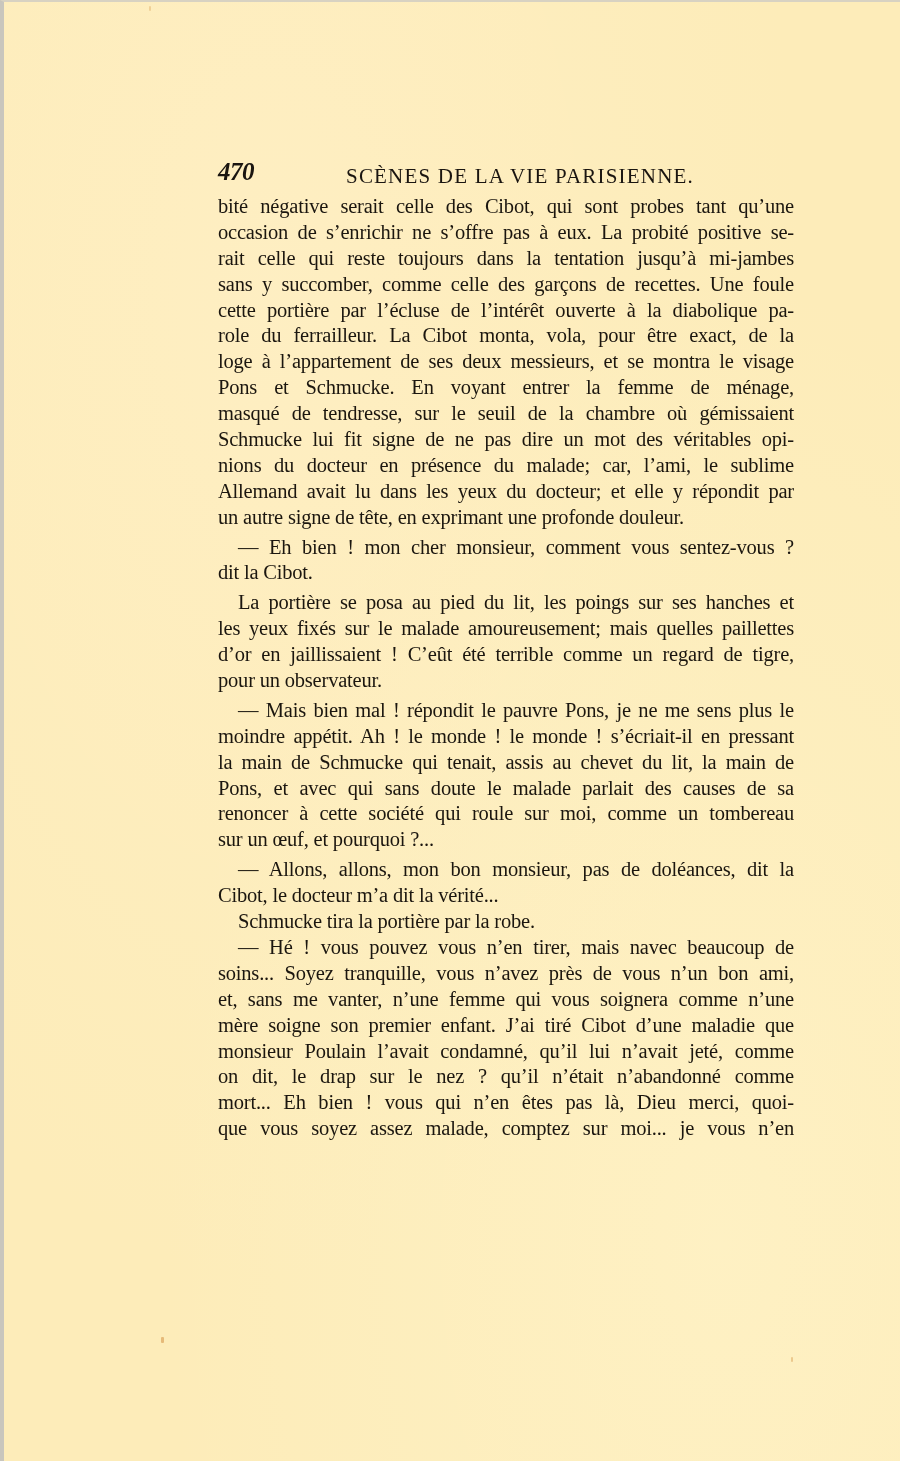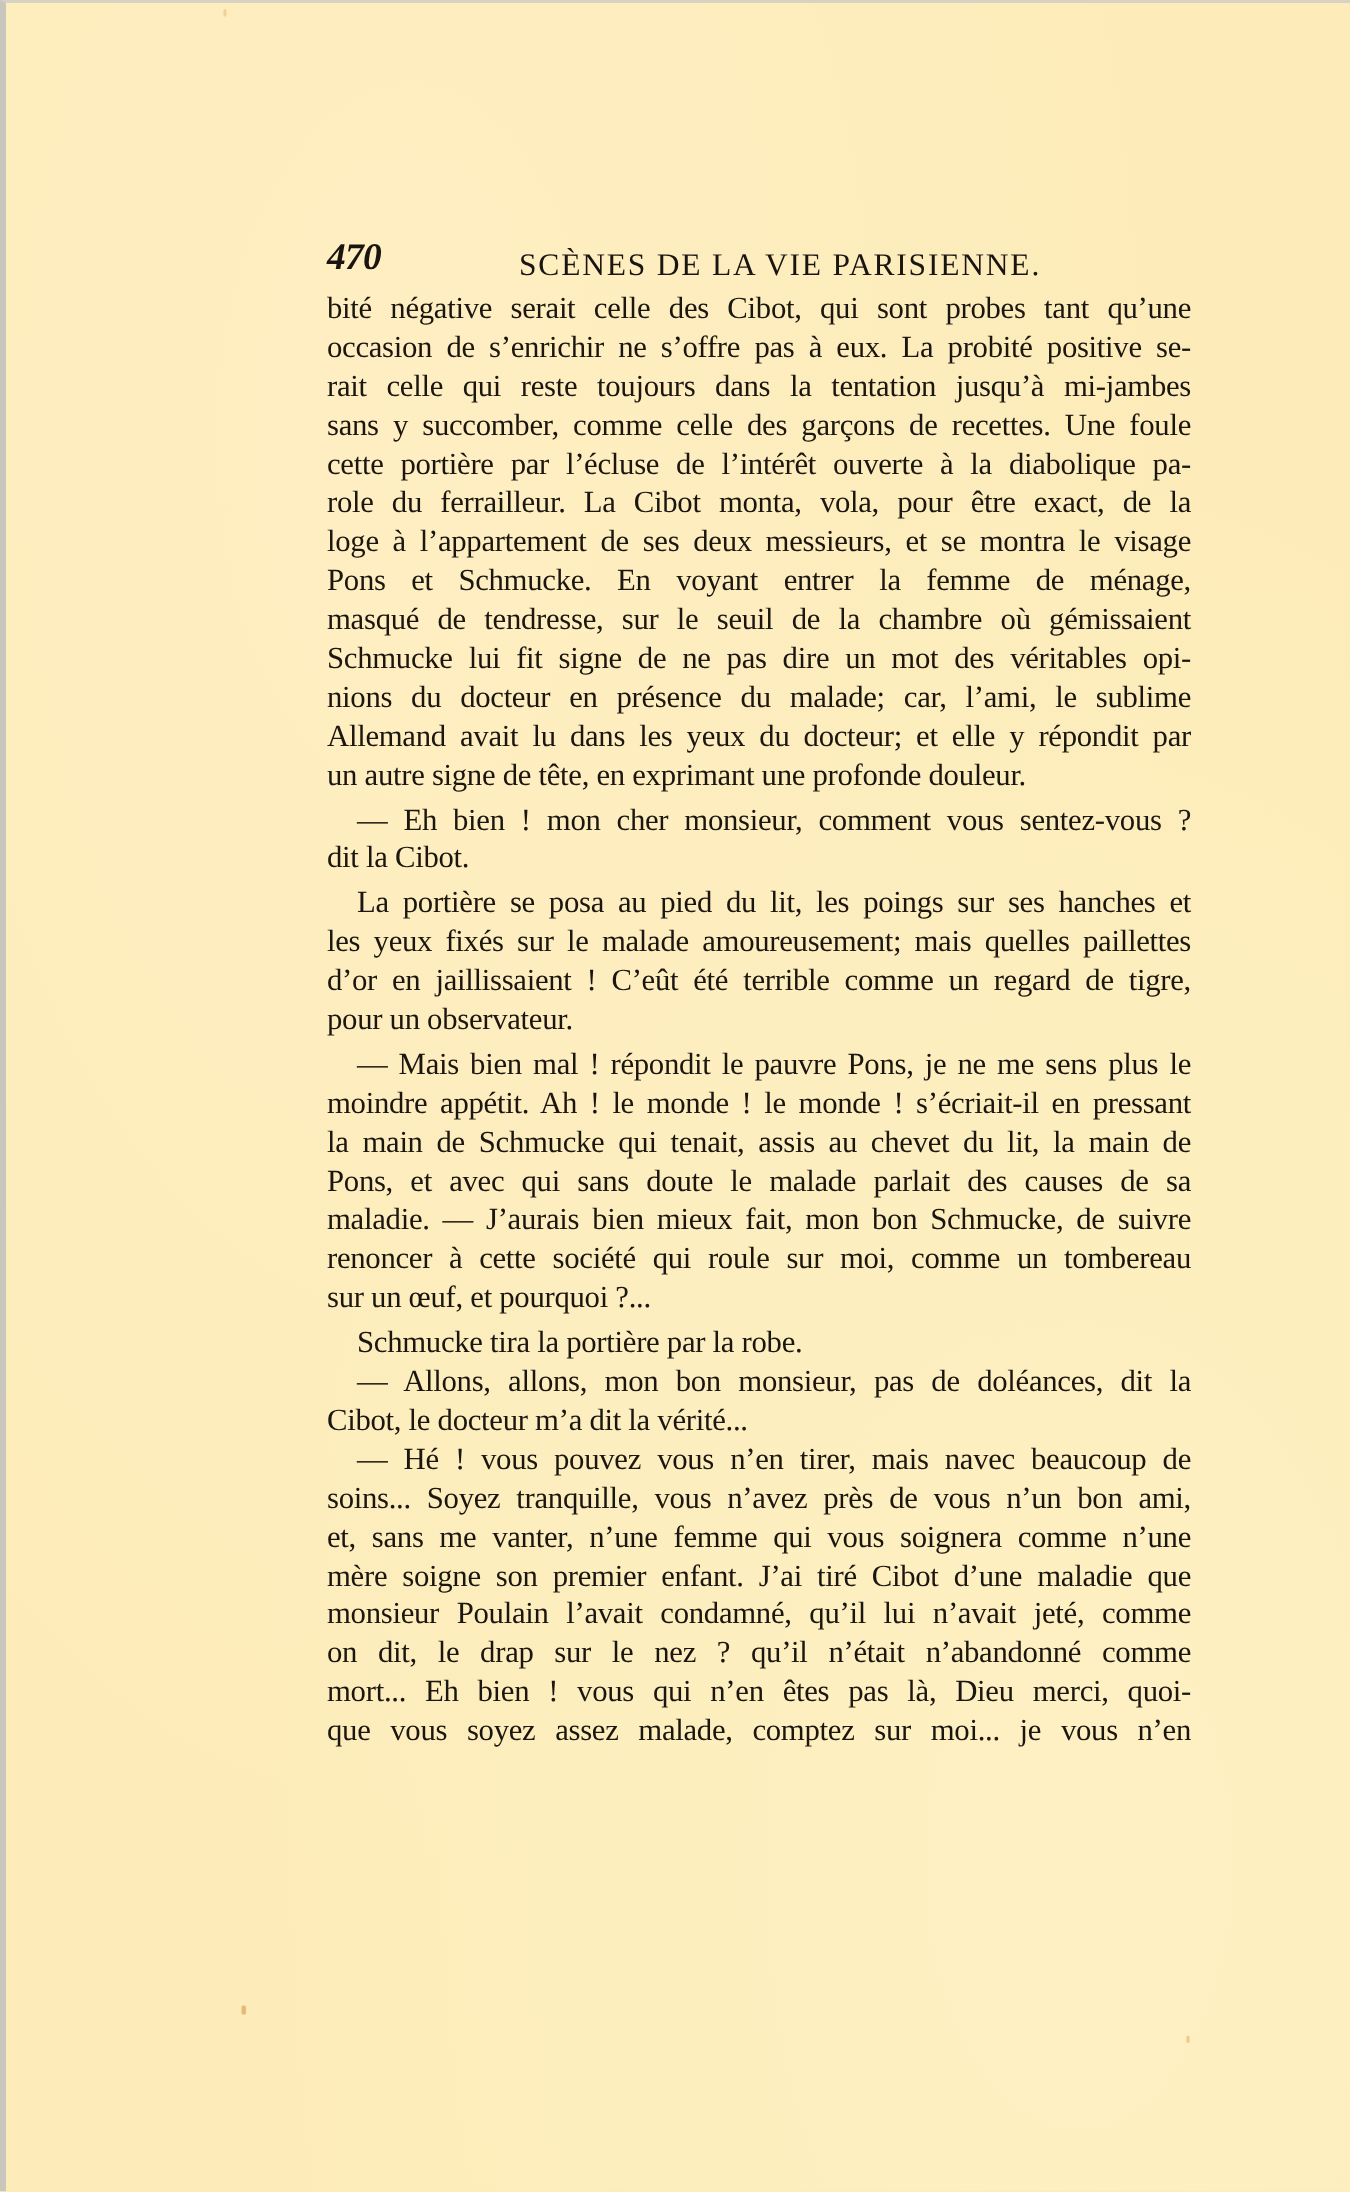--- a/index.html
+++ b/index.html
@@ -135,33 +135,32 @@
       <span class="line">d’or en jaillissaient ! C’eût été terrible comme un regard de tigre,</span>
       <span class="line last">pour un observateur.</span>
     </div>
     <div class="para-gap"></div>
 
     <div>
       <span class="line indent">— Mais bien mal ! répondit le pauvre Pons, je ne me sens plus le</span>
       <span class="line">moindre appétit. Ah ! le monde ! le monde ! s’écriait-il en pressant</span>
       <span class="line">la main de Schmucke qui tenait, assis au chevet du lit, la main de</span>
       <span class="line">Pons, et avec qui sans doute le malade parlait des causes de sa</span>
-      <span class="line">maladie. — J’aurais bien mieux fait, mon bon Schmucke, de suivre</span>
       <span class="line">renoncer à cette société qui roule sur moi, comme un tombereau</span>
       <span class="line last">sur un œuf, et pourquoi ?...</span>
     </div>
     <div class="para-gap"></div>
 
     <div>
-      <span class="line indent last">Schmucke tira la portière par la robe.</span>
+      <span class="line indent">— Allons, allons, mon bon monsieur, pas de doléances, dit la</span>
+      <span class="line last">Cibot, le docteur m’a dit la vérité...</span>
     </div>
 
     <div>
-      <span class="line indent">— Allons, allons, mon bon monsieur, pas de doléances, dit la</span>
-      <span class="line last">Cibot, le docteur m’a dit la vérité...</span>
+      <span class="line indent last">Schmucke tira la portière par la robe.</span>
     </div>
 
     <div>
       <span class="line indent">— Hé ! vous pouvez vous n’en tirer, mais navec beaucoup de</span>
       <span class="line">soins... Soyez tranquille, vous n’avez près de vous n’un bon ami,</span>
       <span class="line">et, sans me vanter, n’une femme qui vous soignera comme n’une</span>
       <span class="line">mère soigne son premier enfant. J’ai tiré Cibot d’une maladie que</span>
       <span class="line">monsieur Poulain l’avait condamné, qu’il lui n’avait jeté, comme</span>
       <span class="line">on dit, le drap sur le nez ? qu’il n’était n’abandonné comme</span>
       <span class="line">mort... Eh bien ! vous qui n’en êtes pas là, Dieu merci, quoi-</span>

